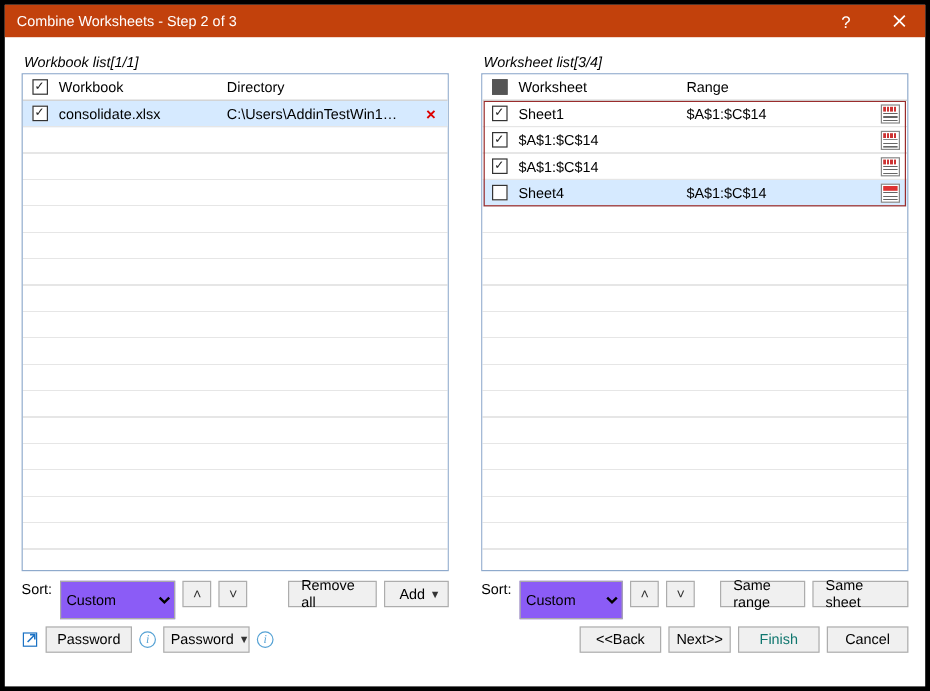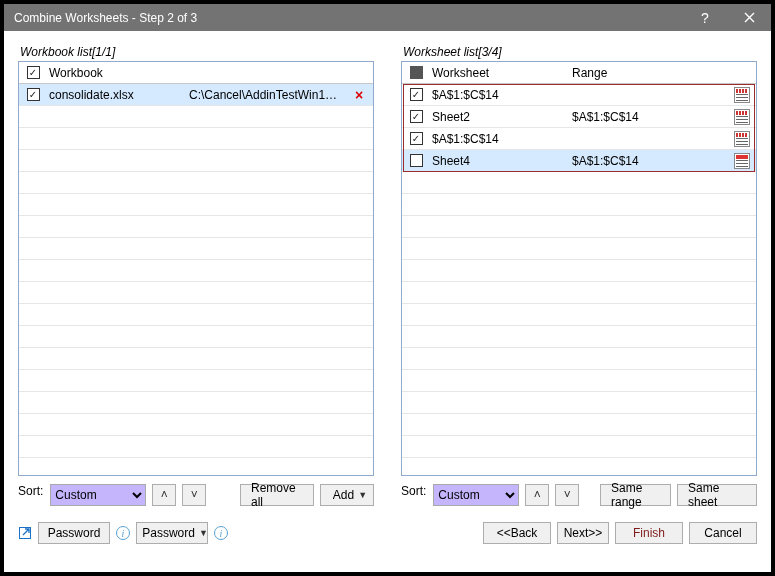--- a/index.html
+++ b/index.html
@@ -12,21 +12,21 @@
     overflow:hidden;
   }
   .window {
     position:relative;
     width:775px; height:576px;
     background:#fff;
     border:4px solid #000;
   }
   .titlebar {
     height:27px;
-    background:#737373;
+    background:#c2410c;
     color:#fff;
     display:flex;
     align-items:center;
     padding:0 0 0 10px;
     font-size:12px;
   }
   .titlebar .title { flex:1; }
   .titlebar .winbtn {
     width:44px; height:27px;
     display:flex; align-items:center; justify-content:center;
@@ -97,36 +97,36 @@
   .tools-row {
     display:flex;
     align-items:flex-start;
     gap:6px;
     margin-top:8px;
     height:24px;
     font-size:12px;
   }
   .tools-row .lbl { padding-right:1px; }
   select.sort-sel {
-    height:22px;
+    height:32px;
     border:1px solid #a9a9a9;
     font-size:12px;
-    background:#c4b5fd;
+    background:#8b5cf6;
   }
   .btn {
     height:22px;
     border:1px solid #adadad;
     background:#f0f0f0;
     padding:0 10px;
     font-size:12px;
     display:inline-flex; align-items:center; justify-content:center;
     cursor:default;
   }
   .btn.icon { width:24px; padding:0; font-size:12px; color:#333; }
-  .btn.disabled { color:#7f1d1d; }
+  .btn.disabled { color:#0f766e; }
   .footer {
     display:flex;
     align-items:center;
     margin-top:14px;
     gap:6px;
   }
   .footer .spacer { flex:1; }
   .info-i {
     width:14px; height:14px; border:1px solid #56a2d4; border-radius:50%;
     color:#56a2d4; font-size:10px; display:inline-flex; align-items:center; justify-content:center;
@@ -173,32 +173,33 @@
       <div class="panel-left">
         <div class="panel-label">Workbook list[1/1]</div>
         <div class="grid">
           <div class="thead-row" style="border-bottom:1px solid #c8c8c8;">
             <div class="col-chk">
               <span class="chk">
                   <span class="tick">✓</span>
                 </span>
             </div>
             <div class="col1">Workbook</div>
+            <div class="col2">Directory</div>
           </div>
           <div class="body">
             <div class="ghost-lines"></div>
             <div class="rows" id="wb-rows">
                 <div class="trow selected">
                   <div class="col-chk">
                     <span class="chk">
                       <span class="tick">✓</span>
                     </span>
                   </div>
                   <div class="col1">consolidate.xlsx</div>
-                  <div class="col2">C:\Cancel\AddinTestWin1…</div>
+                  <div class="col2">C:\Users\AddinTestWin1…</div>
                   <div class="col-tail">
                     <span class="red-x">×</span>
                   </div>
                 </div>
               </div>
           </div>
         </div>
         <div class="tools-row">
           <span class="lbl">Sort:</span>
           <select class="sort-sel" style="width:96px;">
@@ -228,32 +229,32 @@
           </div>
           <div class="body">
             <div class="ghost-lines"></div>
             <div class="rows" id="ws-rows">
                 <div class="trow">
                   <div class="col-chk">
                     <span class="chk">
                       <span class="tick">✓</span>
                     </span>
                   </div>
+                  <div class="col1">Sheet1</div>
                   <div class="col2">$A$1:$C$14</div>
                   <div class="col-tail">
                     <span class="range-icon"></span>
                   </div>
                 </div>
                 <div class="trow">
                   <div class="col-chk">
                     <span class="chk">
                       <span class="tick">✓</span>
                     </span>
                   </div>
-                  <div class="col1">Sheet2</div>
                   <div class="col2">$A$1:$C$14</div>
                   <div class="col-tail">
                     <span class="range-icon"></span>
                   </div>
                 </div>
                 <div class="trow">
                   <div class="col-chk">
                     <span class="chk">
                       <span class="tick">✓</span>
                     </span>

